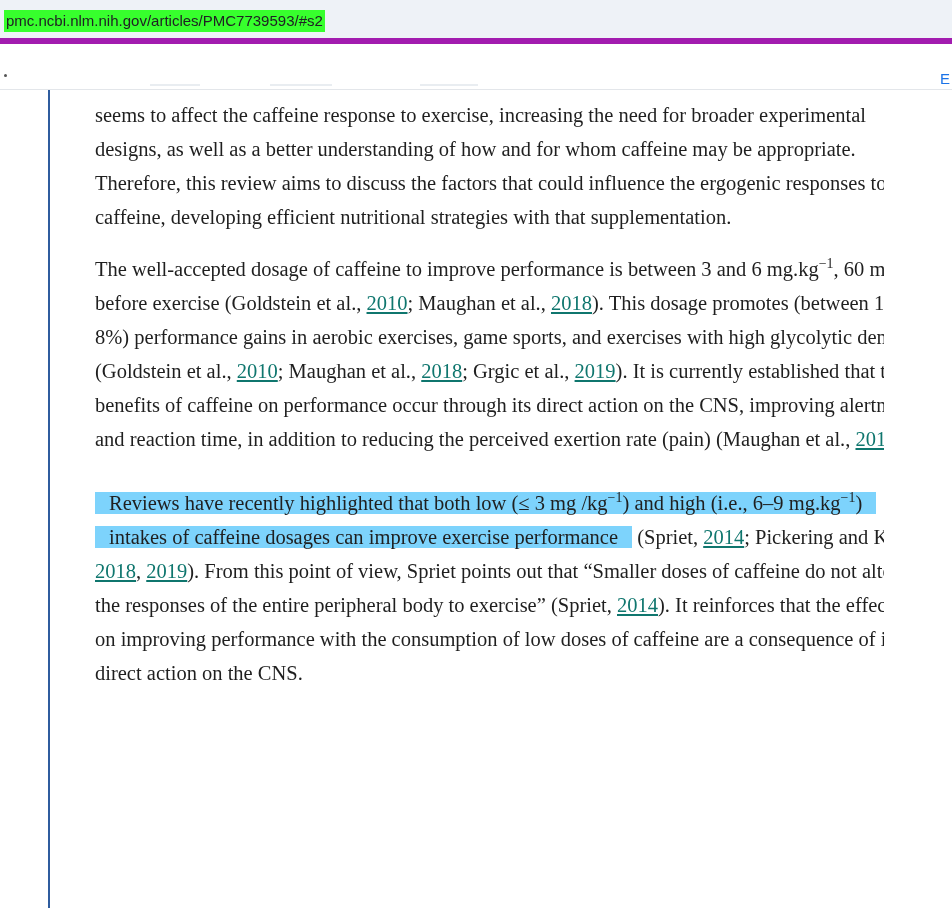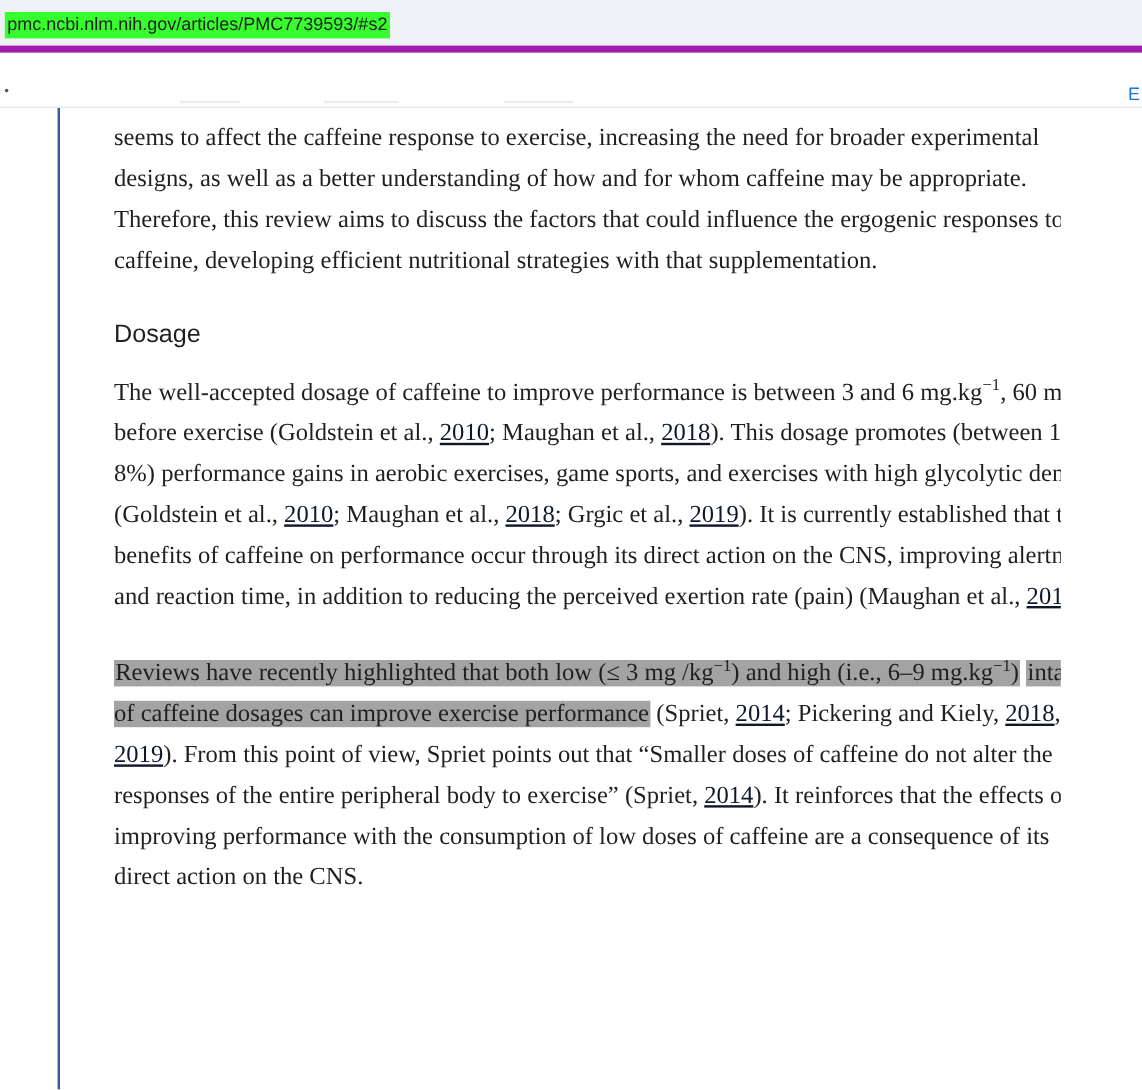--- a/index.html
+++ b/index.html
@@ -127,27 +127,27 @@
   h3.sub-heading {
     font-family: "Liberation Sans", sans-serif;
     font-weight: 400;
     font-size: 21px;
     line-height: 26px;
     color: #1f1f1f;
     margin: 32px 0 0 0;
   }
 
   a.ref {
-    color: #0f172a;
+    color: #0f766e;
     text-decoration: underline;
     cursor: pointer;
   }
   .hl {
-    background: #a3a3a3;
-    padding: 0 1px;
+    background: #7dd3fc;
+    padding: 0 14px;
   }
   sup { font-size: 0.68em; vertical-align: super; line-height: 0; }
 </style>
 </head>
 <body>
 
 <div class="urlbar">
   <span class="url-text">pmc.ncbi.nlm.nih.gov/articles/PMC7739593/#s2</span>
 </div>
 
@@ -160,20 +160,19 @@
 </div>
 
 <div class="page">
   <div class="left-rule"></div>
 
   <div class="content">
 
     <p class="para p-intro">seems to affect the caffeine response to exercise, increasing the need for broader experimental designs, as well as a better understanding of how and for whom caffeine may be appropriate. Therefore, this review aims to discuss the factors that could influence the ergogenic responses to caffeine, developing efficient nutritional strategies with that supplementation.</p>
 
 
-    <h3 class="sub-heading">Dosage</h3>
 
     <p class="para p-dosage1"><span>The well-accepted dosage of caffeine to improve performance is between 3 and 6 mg.kg</span><sup>−1</sup><span>, 60 min before exercise (Goldstein et al., </span><a class="ref">2010</a><span>; Maughan et al., </span><a class="ref">2018</a><span>). This dosage promotes (between 1 and 8%) performance gains in aerobic exercises, game sports, and exercises with high glycolytic demand (Goldstein et al., </span><a class="ref">2010</a><span>; Maughan et al., </span><a class="ref">2018</a><span>; Grgic et al., </span><a class="ref">2019</a><span>). It is currently established that the benefits of caffeine on performance occur through its direct action on the CNS, improving alertness and reaction time, in addition to reducing the perceived exertion rate (pain) (Maughan et al., </span><a class="ref">2018</a><span>).</span></p>
 
     <p class="para p-reviews"><span class="hl"><span>Reviews have recently highlighted that both low (≤ 3 mg /kg</span><sup>−1</sup><span>) and high (i.e., 6–9 mg.kg</span><sup>−1</sup><span>)</span></span> <span class="hl">intakes of caffeine dosages can improve exercise performance</span><span> (Spriet, </span><a class="ref">2014</a><span>; Pickering and Kiely, </span><a class="ref">2018</a><span>, </span><a class="ref">2019</a><span>). From this point of view, Spriet points out that “Smaller doses of caffeine do not alter the responses of the entire peripheral body to exercise” (Spriet, </span><a class="ref">2014</a><span>). It reinforces that the effects on improving performance with the consumption of low doses of caffeine are a consequence of its direct action on the CNS.</span></p>
 
   </div>
 </div>
 
 </body></html>

